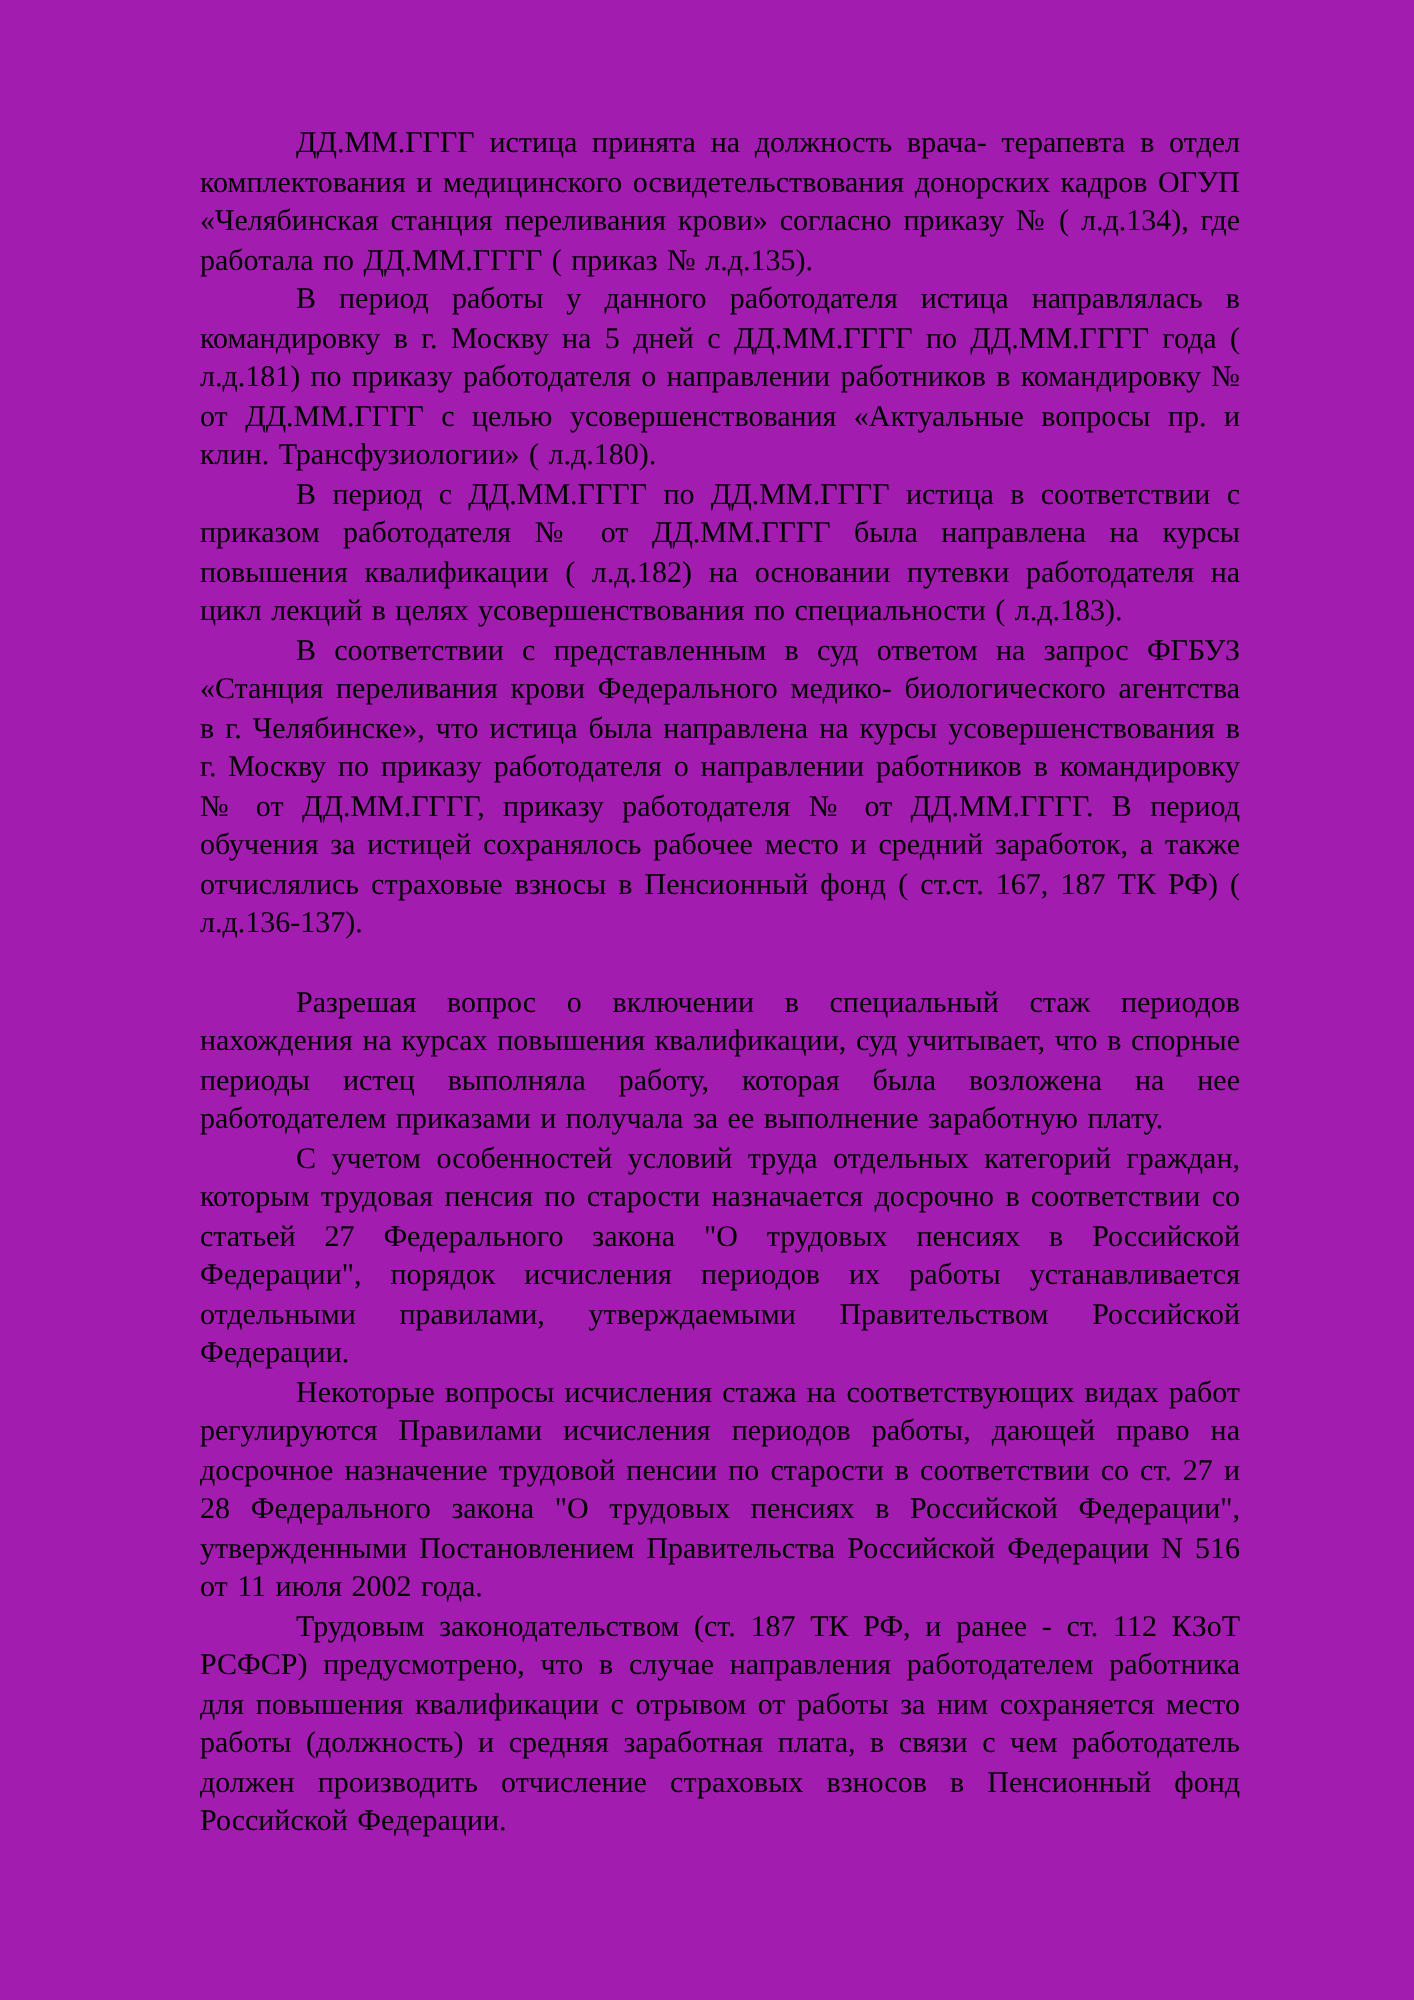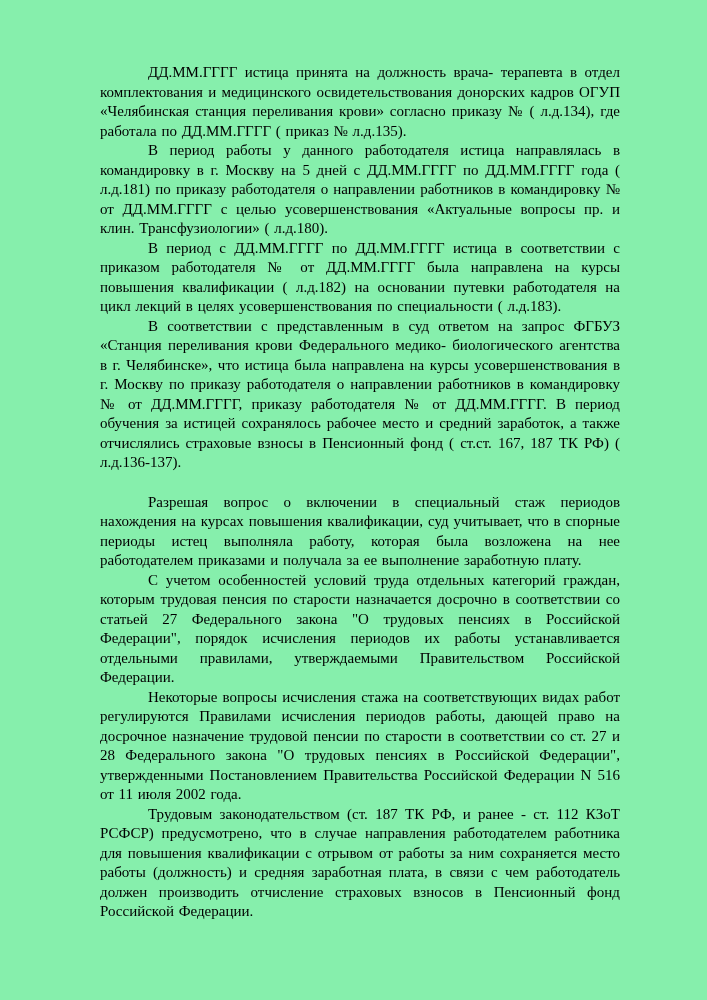--- a/index.html
+++ b/index.html
@@ -9,21 +9,21 @@
   }
   body {
     width: 707px;
     height: 1000px;
     overflow: hidden;
   }
   .page {
     box-sizing: border-box;
     width: 707px;
     min-height: 1000px;
-    background: #86efac;
+    background: #a21caf;
     padding: 63px 87px 40px 100px;
     font-family: "Liberation Serif", "DejaVu Serif", serif;
     font-size: 15px;
     line-height: 19.5px;
     color: #000000;
   }
   .para {
     margin: 0;
     text-align: justify;
     text-indent: 48px;

